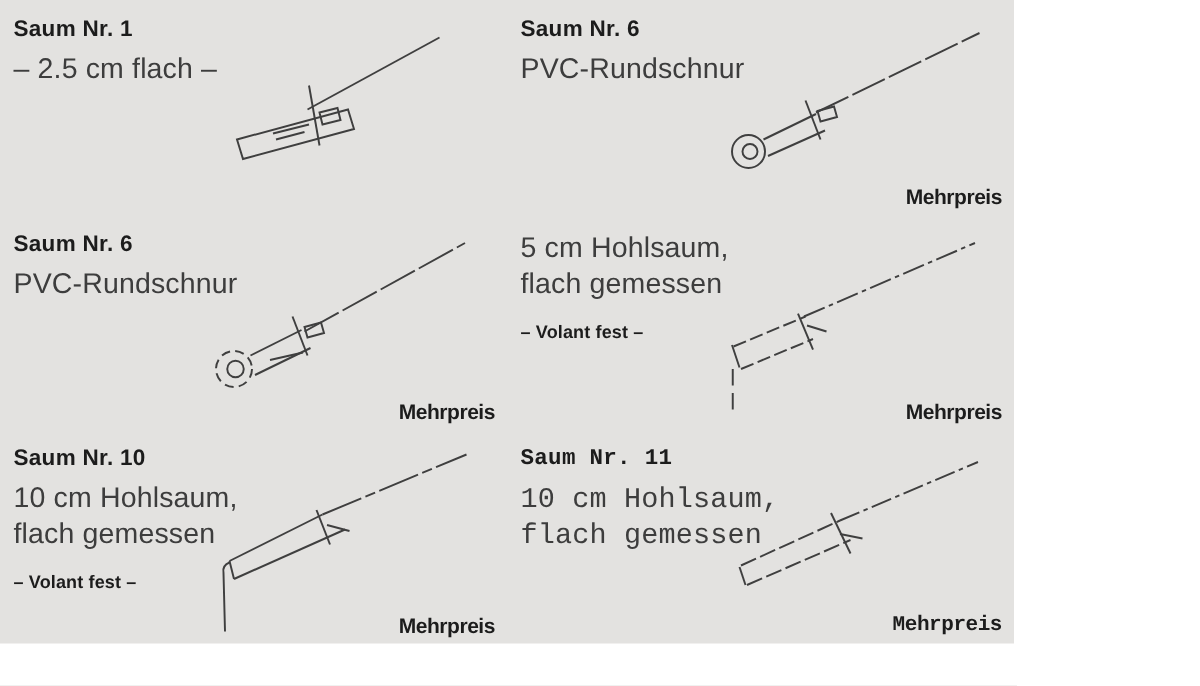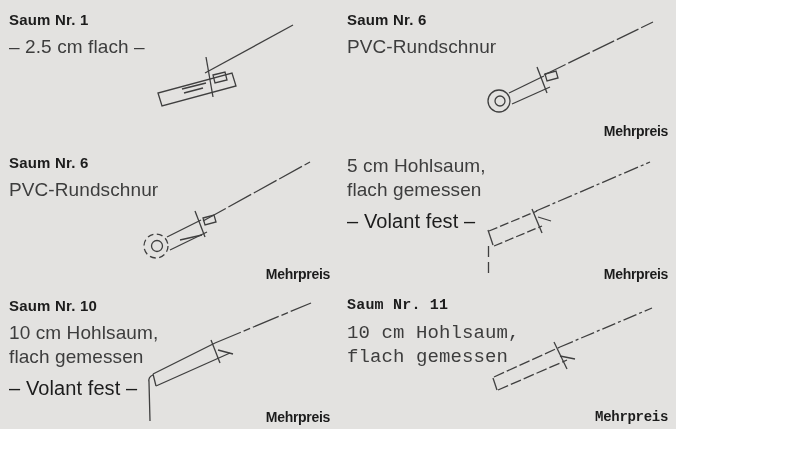--- a/index.html
+++ b/index.html
@@ -29,21 +29,21 @@
   .title{
     margin:0 0 7px 0;
     font-size:15px;font-weight:700;line-height:17px;
     letter-spacing:.2px;color:var(--title-color);
   }
   .line{
     margin:0;font-size:19px;font-weight:400;line-height:24px;
     letter-spacing:.1px;color:var(--body-color);
   }
   .note{
-    margin:7px 0 0 0;font-size:20px;font-weight:400;line-height:24px;
+    margin:7px 0 0 0;font-size:12px;font-weight:700;line-height:24px;
     letter-spacing:.1px;color:var(--title-color);
   }
   .mehrpreis{
     position:absolute;right:8px;bottom:4px;z-index:2;
     font-size:14px;font-weight:700;letter-spacing:-0.3px;
     color:var(--title-color);
   }
   svg.drawing{
     position:absolute;left:0;top:0;width:338px;height:143px;z-index:1;
     pointer-events:none;

